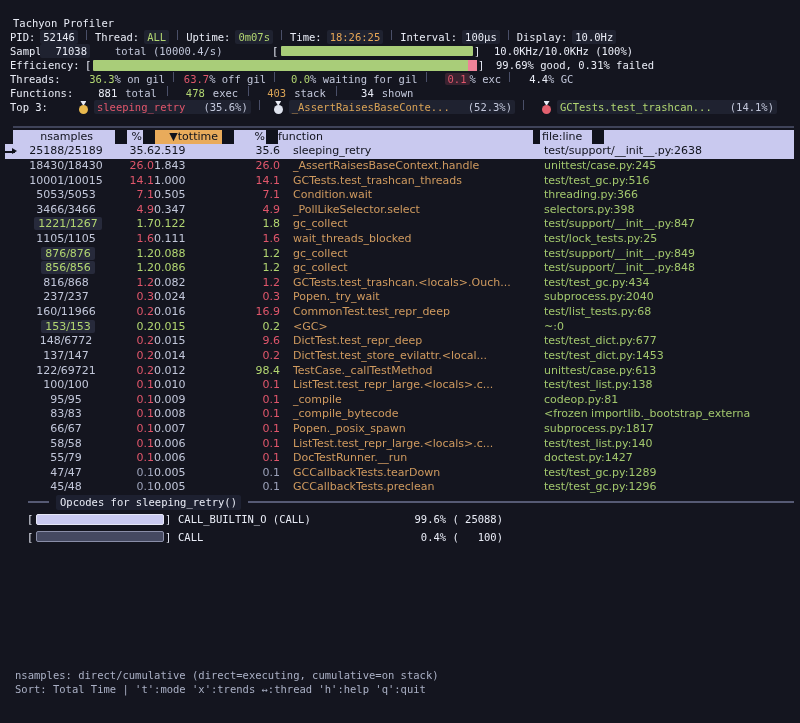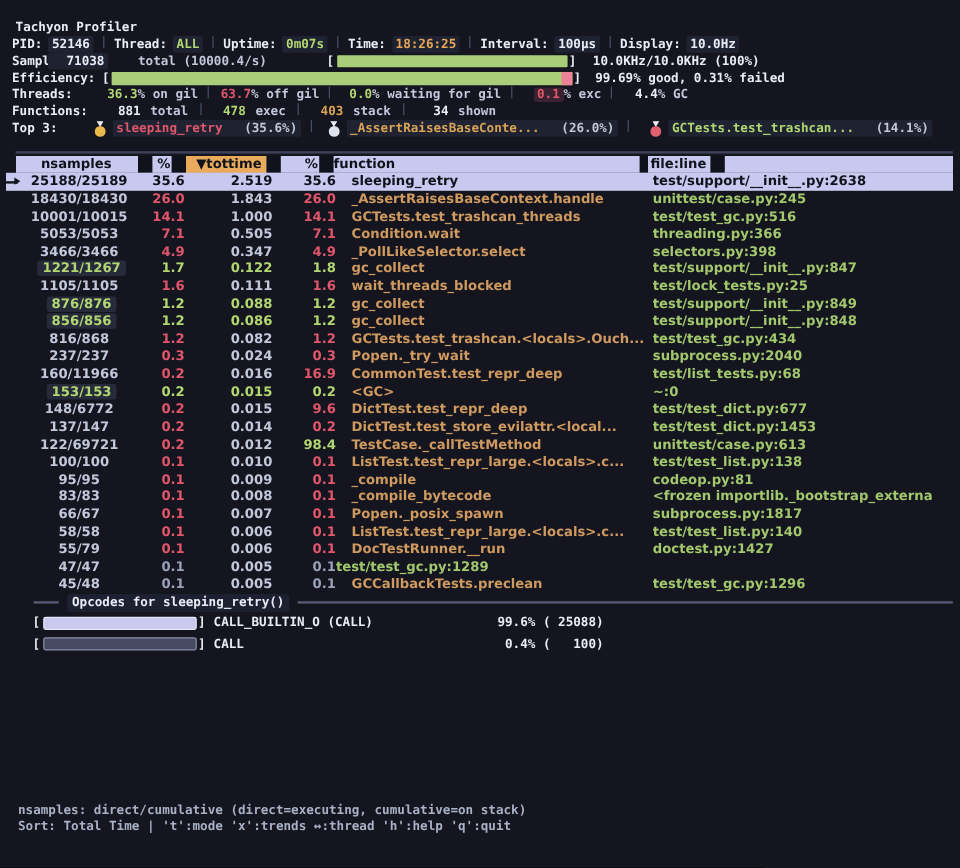--- a/index.html
+++ b/index.html
@@ -3,21 +3,21 @@
 <meta charset="utf-8">
 <style>
 :root{
  --bg:#14151f; --white:#e9ecf6; --grey:#c2c7da; --dim:#9ba1b8; --sep:#4a4f68;
  --green:#b2d671; --filegreen:#a2c76d; --red:#e0566b; --orange:#cf9a5f; --amber:#e9ab5b;
  --timeorange:#e7a756; --lav:#c9c9ef; --black:#10121c; --chip:#1f2230; --gcchip:#272a3b;
  --barGreen:#a9cd79; --barPink:#ee8298; --opempty:#454961; --dash:#565a74;
 }
 *{box-sizing:border-box;margin:0;padding:0}
 body{margin:0;background:#000}
-.screen{position:relative;width:800px;height:723px;background:var(--bg);font-family:"DejaVu Sans Mono",monospace;font-weight:700;color:var(--white);overflow:hidden;font-size:10.5px}
+.screen{position:relative;width:800px;height:723px;background:var(--bg);font-family:"DejaVu Sans Mono",monospace;font-weight:400;color:var(--white);overflow:hidden;font-size:10.5px}
 .top{position:absolute;top:15.8px;left:0;width:800px}
 .tline{position:relative;height:14.1px;line-height:14.1px;white-space:nowrap}
 .flow{padding-left:10px;display:flex;align-items:flex-start}
 .pos{position:absolute;top:0}
 .lbl{color:var(--white)}
 .chip{background:var(--chip);border-radius:2px;padding:0 3px}
 .mlc{margin-left:5px}
 .vsep{display:inline-block;width:1px;height:10px;background:var(--sep);margin:0 8px;flex:none}
 .v-green{color:var(--green)}
 .v-orange{color:var(--timeorange)}
@@ -46,21 +46,21 @@
 [data-t="dim"]{color:var(--dim)}
 .hr1{position:absolute;top:126px;left:13px;width:781px;height:2px;background:#3f4359}
 .tbl{position:absolute;top:129.8px;left:0;width:800px;font-size:11px;font-family:"DejaVu Sans",sans-serif}
 .thead{position:relative;height:14.6px;line-height:14.6px;background:linear-gradient(to right,transparent 13px,var(--lav) 13px,var(--lav) 794px,transparent 794px);color:var(--black)}
 .hc{position:absolute;top:0;color:var(--black)}
 .blk{position:absolute;top:0;height:14.6px;background:var(--black)}
 .sortchip{position:absolute;top:0;left:155px;width:67px;background:var(--amber);text-align:right;padding-right:4px;color:var(--black)}
 .trow{position:relative;display:flex;height:14.61px;line-height:14.61px;padding-left:14px;white-space:nowrap}
 .c1{width:104px;text-align:center;color:var(--grey)}
 .c2{width:36px;text-align:right}
-.c3{width:73px;text-align:right;color:var(--grey)}
+.c3{width:73px;text-align:left;color:var(--grey)}
 .c4{width:53px;text-align:right}
 .c5{flex:1;padding-left:13px;overflow:hidden;color:var(--orange)}
 .c6{width:256px;overflow:hidden;color:var(--filegreen)}
 .trow.sel{background:linear-gradient(to right,transparent 5px,var(--lav) 5px,var(--lav) 794px,transparent 794px)}
 .trow.sel span{color:var(--black)!important}
 .arrow{display:none}
 .trow.sel .arrow{display:block;position:absolute;left:4px;top:6.4px;width:11px;height:1.8px;background:var(--black)}
 .trow.sel .arrow::after{content:"";position:absolute;right:-2px;top:-2.8px;border-left:5px solid var(--black);border-top:3.7px solid transparent;border-bottom:3.7px solid transparent}
 .trow.gc .c1,.trow.gc .c3{color:var(--green)}
 .trow.gc .nv{background:var(--gcchip);border-radius:2px;padding:0 4px;margin-right:-4px}
@@ -153,21 +153,21 @@
           <span class="chip t3chip">
             <span class="nm" data-t="red">sleeping_retry</span>
             <span class="pc">(35.6%)</span>
           </span>
         </span>
       <span class="vsep"></span>
       <span class="t3i" style="margin-left:6px">
           <span class="medal silver"></span>
           <span class="chip t3chip">
             <span class="nm" data-t="orange">_AssertRaisesBaseConte...</span>
-            <span class="pc">(26.0%)</span>
+            <span class="pc">(52.3%)</span>
           </span>
         </span>
       <span class="vsep"></span>
       <span class="t3i" style="margin-left:10px">
           <span class="medal bronze"></span>
           <span class="chip t3chip">
             <span class="nm" data-t="green">GCTests.test_trashcan...</span>
             <span class="pc">(14.1%)</span>
           </span>
         </span>
@@ -411,20 +411,21 @@
         <span class="c5">DocTestRunner.__run</span>
         <span class="c6">doctest.py:1427</span>
       </div>
 
       <div class="trow">
 
         <span class="c1"><span class="nv">47/47</span></span>
         <span class="c2" data-t="dim">0.1</span>
         <span class="c3">0.005</span>
         <span class="c4" data-t="dim">0.1</span>
+        <span class="c5">GCCallbackTests.tearDown</span>
         <span class="c6">test/test_gc.py:1289</span>
       </div>
 
       <div class="trow">
 
         <span class="c1"><span class="nv">45/48</span></span>
         <span class="c2" data-t="dim">0.1</span>
         <span class="c3">0.005</span>
         <span class="c4" data-t="dim">0.1</span>
         <span class="c5">GCCallbackTests.preclean</span>

